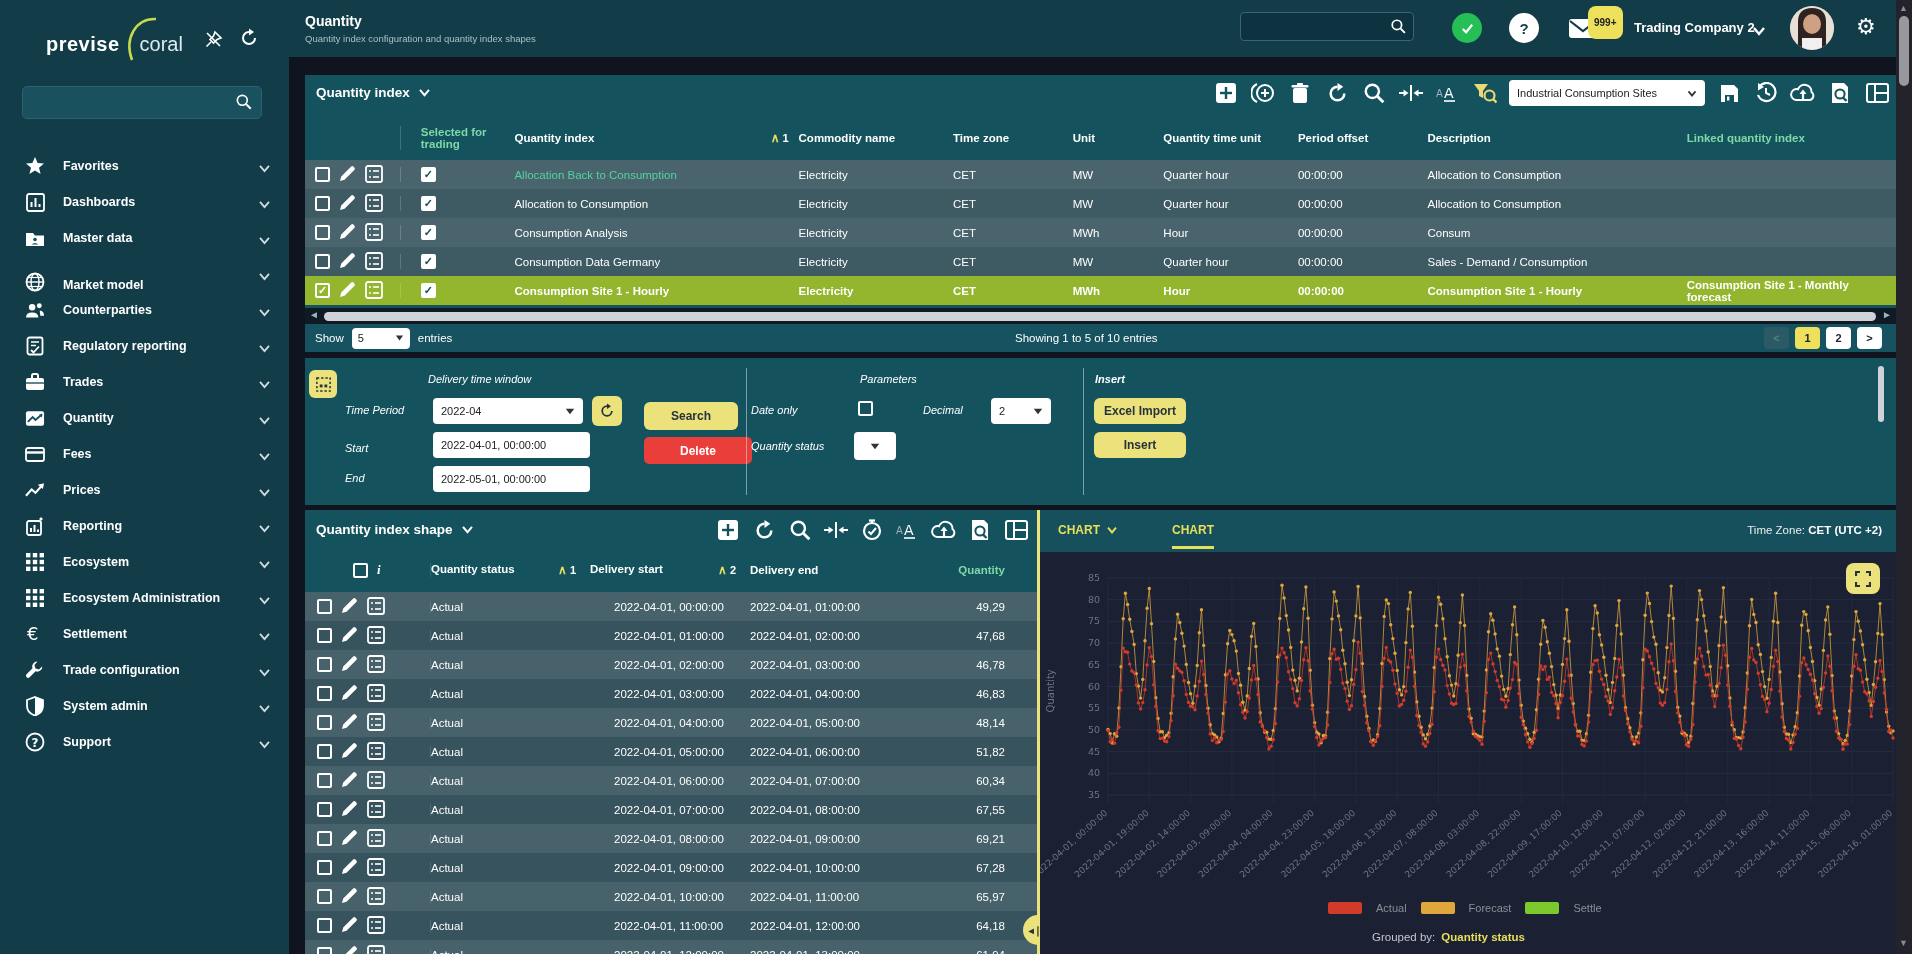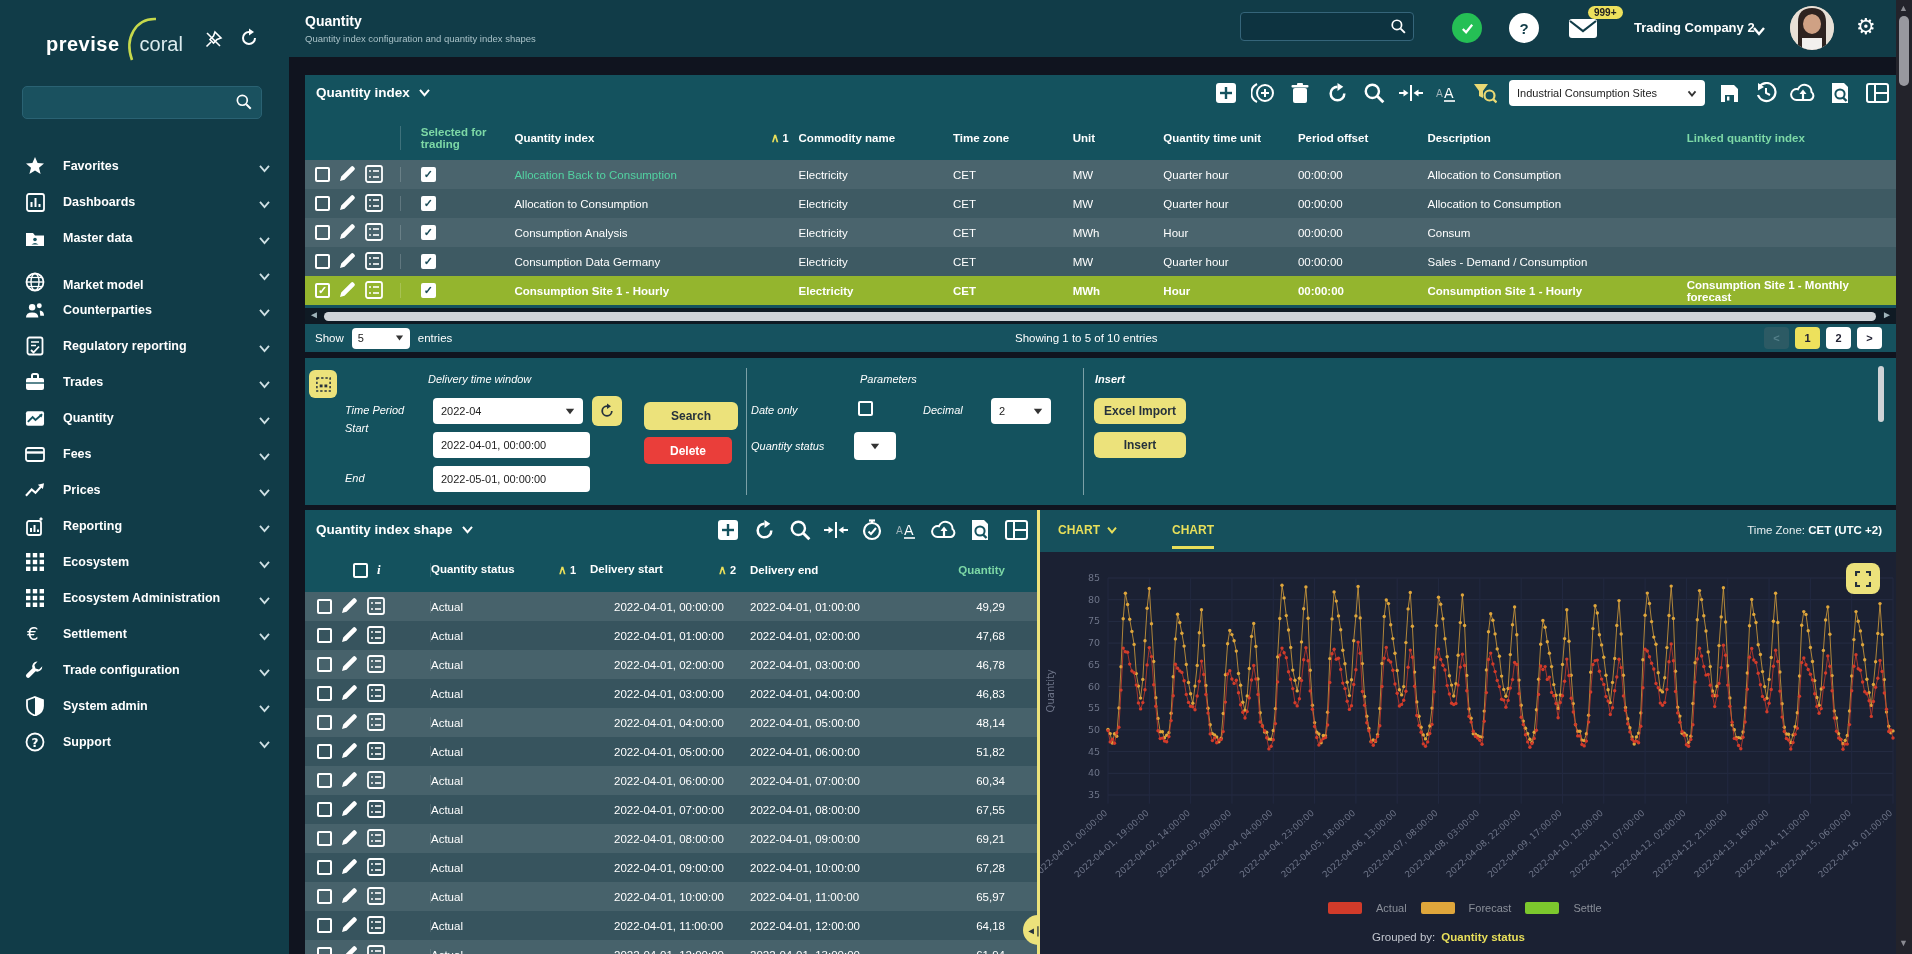--- a/index.html
+++ b/index.html
@@ -8,21 +8,21 @@
   
   #topbar{left:0;top:0;width:1912px;height:57px;background:#113c48;}
   #page-title{left:305px;top:13px;font-size:14px;font-weight:bold;}
   #page-subtitle{left:305px;top:33px;font-size:9.5px;color:#a9c2c8;}
   #top-search{left:1240px;top:12px;width:172px;height:27px;background:#0d3340;border:1px solid #35657a;border-radius:4px;}
   #top-search svg{position:absolute;right:6px;top:5px;}
   .hdr-circle{width:30px;height:30px;border-radius:50%;display:flex;align-items:center;justify-content:center;}
   #check-circle{left:1452px;top:13px;background:#25bf55;}
   #help-circle{left:1509px;top:13px;background:#ffffff;color:#113c48;font-weight:bold;font-size:15px;}
   #mail-wrap{left:1568px;top:16px;width:30px;height:24px;}
-  #mail-badge{left:1588px;top:6px;background:#ede15c;color:#222;font-size:10px;font-weight:bold;padding:1px 6px;border-radius:8px;}
+  #mail-badge{left:1588px;top:6px;background:#ede15c;color:#222;font-size:10px;font-weight:bold;padding:11px 6px;border-radius:8px;}
   #company{left:1634px;top:20px;font-size:13px;font-weight:bold;}
   #company-chevron{left:1752px;top:22px;}
   #avatar{left:1790px;top:6px;width:44px;height:44px;border-radius:50%;overflow:hidden;background:#d9cfc4;}
   #gear{left:1856px;top:14px;font-size:22px;color:#fff;}
   
   #vscroll{left:1896px;top:0;width:16px;height:954px;background:#23232b;}
   #vscroll .thumb{position:absolute;left:3px;top:16px;width:10px;height:70px;background:#98989f;border-radius:5px;}
   #vscroll .arr{position:absolute;left:3px;color:#8b8b92;font-size:9px;}
   
   #sidebar{left:0;top:0;width:289px;height:954px;background:#113c48;}
@@ -722,23 +722,23 @@
           <polygon points="1,1 13,1 7,9" fill="#333"></polygon>
         </svg>
     </div>
     <div class="ybtn abs" style="left:287px;top:38px;width:30px;height:30px;">
       <svg width="16" height="16" viewBox="0 0 20 20">
           <path d="M16,10 A6,6 0 1 1 10,4" fill="none" stroke="#26323c" stroke-width="2.2"></path>
           <polygon points="10,0.5 10,7.5 15,4" fill="#26323c"></polygon>
         </svg>
     </div>
     <div class="ybtn abs" style="left:339px;top:44px;width:94px;height:28px;">Search</div>
-    <div class="flabel abs" style="left:40px;top:64px;">Start</div>
+    <div class="flabel abs" style="left:40px;top:84px;">Start</div>
     <div class="finput abs" style="left:128px;top:74px;width:157px;height:26px;">2022-04-01, 00:00:00</div>
-    <div class="rbtn abs" style="left:339px;top:79px;width:88px;height:27px;">Delete</div>
+    <div class="rbtn abs" style="left:339px;top:79px;width:108px;height:27px;">Delete</div>
     <div class="flabel abs" style="left:40px;top:114px;">End</div>
     <div class="finput abs" style="left:128px;top:108px;width:157px;height:26px;">2022-05-01, 00:00:00</div>
     <div class="vdiv" style="left:441px;"></div>
 
     <div class="flabel abs" style="left:555px;top:15px;">Parameters</div>
     <div class="flabel abs" style="left:446px;top:46px;">Date only</div>
     <div class="cb abs" style="left:553px;top:43px;"></div>
     <div class="flabel abs" style="left:618px;top:46px;">Decimal</div>
     <div class="finput abs" style="left:686px;top:40px;width:60px;height:26px;justify-content:space-between;">
       <span>2</span>

